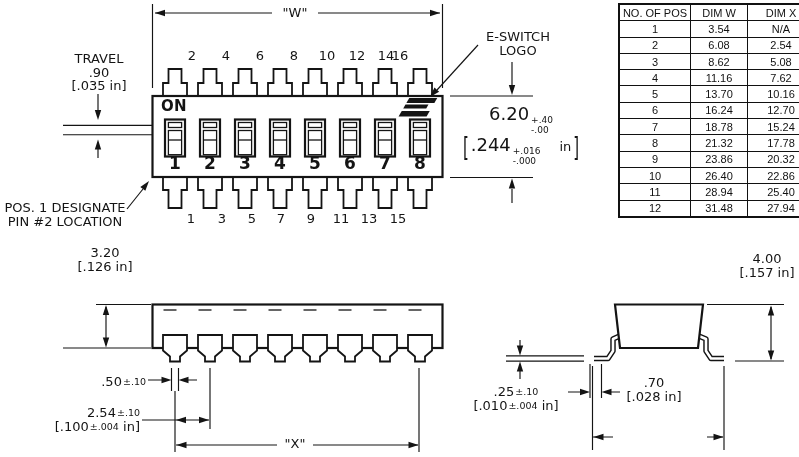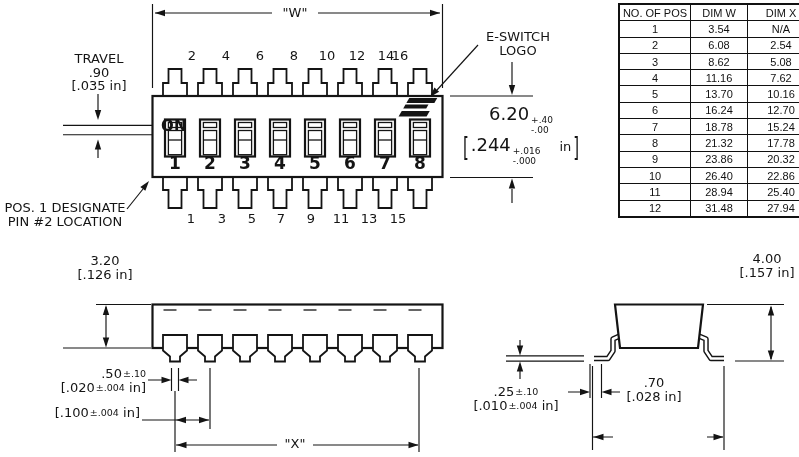--- a/index.html
+++ b/index.html
@@ -213,21 +213,21 @@
 </svg>
 
 <div class="t tc wbg" style="left:295px;top:6px;">"W"</div>
 
 <div class="t tc" style="left:99px;top:52px;">
   <div>TRAVEL</div>
   <div>.90</div>
   <div>[.035 in]</div>
 </div>
 
-<div class="t onlab" style="left:161px;top:99.5px;margin-top:20px;">ON</div>
+<div class="t onlab" style="left:161px;top:99.5px;">ON</div>
 
 <span class="t tc" style="left:192px;top:49px;">2</span>
 <span class="t tc" style="left:226px;top:49px;">4</span>
 <span class="t tc" style="left:260px;top:49px;">6</span>
 <span class="t tc" style="left:294px;top:49px;">8</span>
 <span class="t tc" style="left:327px;top:49px;">10</span>
 <span class="t tc" style="left:357px;top:49px;">12</span>
 <span class="t tc" style="left:386px;top:49px;">14</span>
 <span class="t tc" style="left:400px;top:49px;">16</span>
 
@@ -263,31 +263,31 @@
   <div class="dline"><span class="dm">6.20</span><span class="stk">
           <span>+.40</span>
           <span>-.00</span>
         </span></div>
   <div class="dline"><span class="br">[</span><span class="dm">.244</span><span class="stk">
           <span>+.016</span>
           <span>-.000</span>
         </span><span style="margin-left:19px;">in</span><span class="br">]</span></div>
 </div>
 
-<div class="t tc" style="left:105px;top:254px;">
+<div class="t tc" style="left:105px;top:246px;">
   <div>3.20</div>
   <div>[.126 in]</div>
 </div>
 
-<div class="t trt" style="left:20px;top:367px;width:126px;">
+<div class="t trt" style="left:20px;top:375px;width:126px;">
   <div><span>.50</span><span class="tl">±.10</span></div>
-  <div><span>[.020</span><span class="tl">±.004</span> <span>in]</span></div>
 </div>
 
 <div class="t trt" style="left:14px;top:406px;width:126px;">
+  <div><span>2.54</span><span class="tl">±.10</span></div>
   <div><span>[.100</span><span class="tl">±.004</span> <span>in]</span></div>
 </div>
 
 <div class="t tc wbg" style="left:295px;top:437px;">"X"</div>
 
 <div class="t tc" style="left:767px;top:252px;">
   <div>4.00</div>
   <div>[.157 in]</div>
 </div>
 

